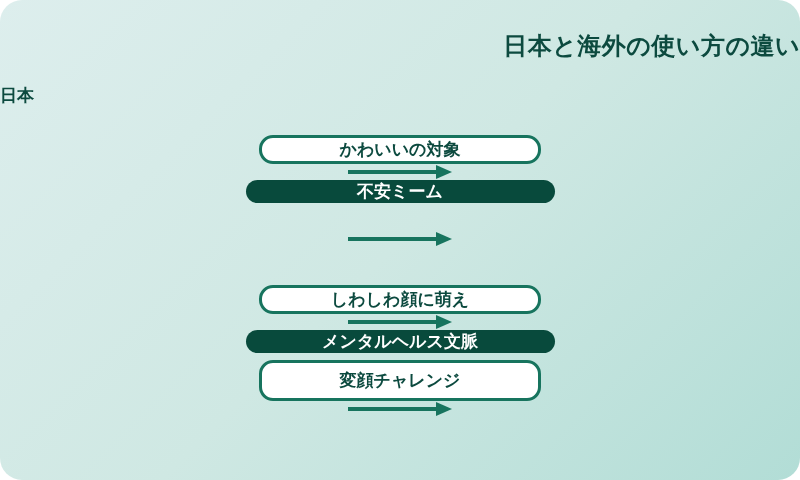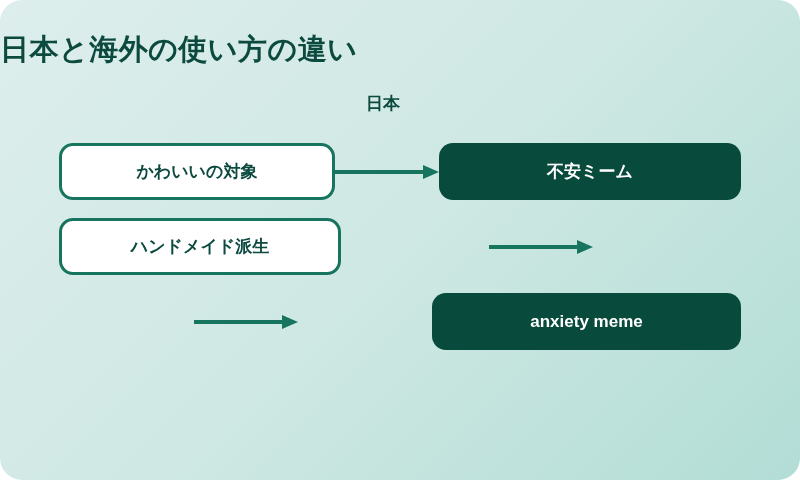--- a/index.html
+++ b/index.html
@@ -12,48 +12,49 @@
     position: relative;
     width: 800px;
     height: 480px;
     border-radius: 22px;
     background: linear-gradient(135deg, #ddeeed 0%, #cfe8e3 50%, #b2ddd6 100%);
     overflow: hidden;
     box-sizing: border-box;
   }
   .title {
     margin-top: 30px;
-    text-align: left;
-    font-size: 29px;
+    text-align: right;
+    font-size: 24px;
     font-weight: bold;
     color: #0c4a3f;
     letter-spacing: 0.5px;
   }
   .col-labels {
     display: flex;
     margin-top: 22px;
     height: 20px;
   }
   .col-label {
     width: 50%;
-    text-align: right;
+    text-align: left;
     font-size: 17px;
     font-weight: bold;
     color: #0c4a3f;
   }
   .rows {
     margin: 31px 59px 0 59px;
     display: flex;
     flex-direction: column;
     gap: 18px;
   }
   .row {
     display: flex;
     align-items: center;
     height: 57px;
+    flex-direction: column;
   }
   .box {
     height: 57px;
     border-radius: 14px;
     display: flex;
     align-items: center;
     justify-content: center;
     font-size: 17px;
     font-weight: bold;
     box-sizing: border-box;
@@ -101,38 +102,49 @@
           <line x1="0" y1="8" x2="90" y2="8" stroke="#17745e" stroke-width="4"></line>
           <polygon points="88,1 104,8 88,15" fill="#17745e"></polygon>
         </svg>
       </div>
       <div class="box box-overseas">
         <span>不安ミーム</span>
       </div>
     </div>
 
     <div class="row">
+      <div class="arrow-wrap">
+        <svg width="104" height="16" viewBox="0 0 104 16" aria-hidden="true">
+          <line x1="0" y1="8" x2="90" y2="8" stroke="#17745e" stroke-width="4"></line>
+          <polygon points="88,1 104,8 88,15" fill="#17745e"></polygon>
+        </svg>
+      </div>
+    </div>
+
+    <div class="row">
       <div class="box box-japan">
-        <span>ハンドメイド派生</span>
+        <span>しわしわ顔に萌え</span>
+      </div>
+      <div class="arrow-wrap">
+        <svg width="104" height="16" viewBox="0 0 104 16" aria-hidden="true">
+          <line x1="0" y1="8" x2="90" y2="8" stroke="#17745e" stroke-width="4"></line>
+          <polygon points="88,1 104,8 88,15" fill="#17745e"></polygon>
+        </svg>
+      </div>
+      <div class="box box-overseas">
+        <span>メンタルヘルス文脈</span>
+      </div>
+    </div>
+
+    <div class="row">
+      <div class="box box-japan">
+        <span>変顔チャレンジ</span>
       </div>
       <div class="arrow-wrap">
         <svg width="104" height="16" viewBox="0 0 104 16" aria-hidden="true">
           <line x1="0" y1="8" x2="90" y2="8" stroke="#17745e" stroke-width="4"></line>
           <polygon points="88,1 104,8 88,15" fill="#17745e"></polygon>
         </svg>
       </div>
     </div>
 
-
-    <div class="row">
-      <div class="arrow-wrap">
-        <svg width="104" height="16" viewBox="0 0 104 16" aria-hidden="true">
-          <line x1="0" y1="8" x2="90" y2="8" stroke="#17745e" stroke-width="4"></line>
-          <polygon points="88,1 104,8 88,15" fill="#17745e"></polygon>
-        </svg>
-      </div>
-      <div class="box box-overseas">
-        <span>anxiety meme</span>
-      </div>
-    </div>
-
   </div>
 </div>
 
 </body></html>

